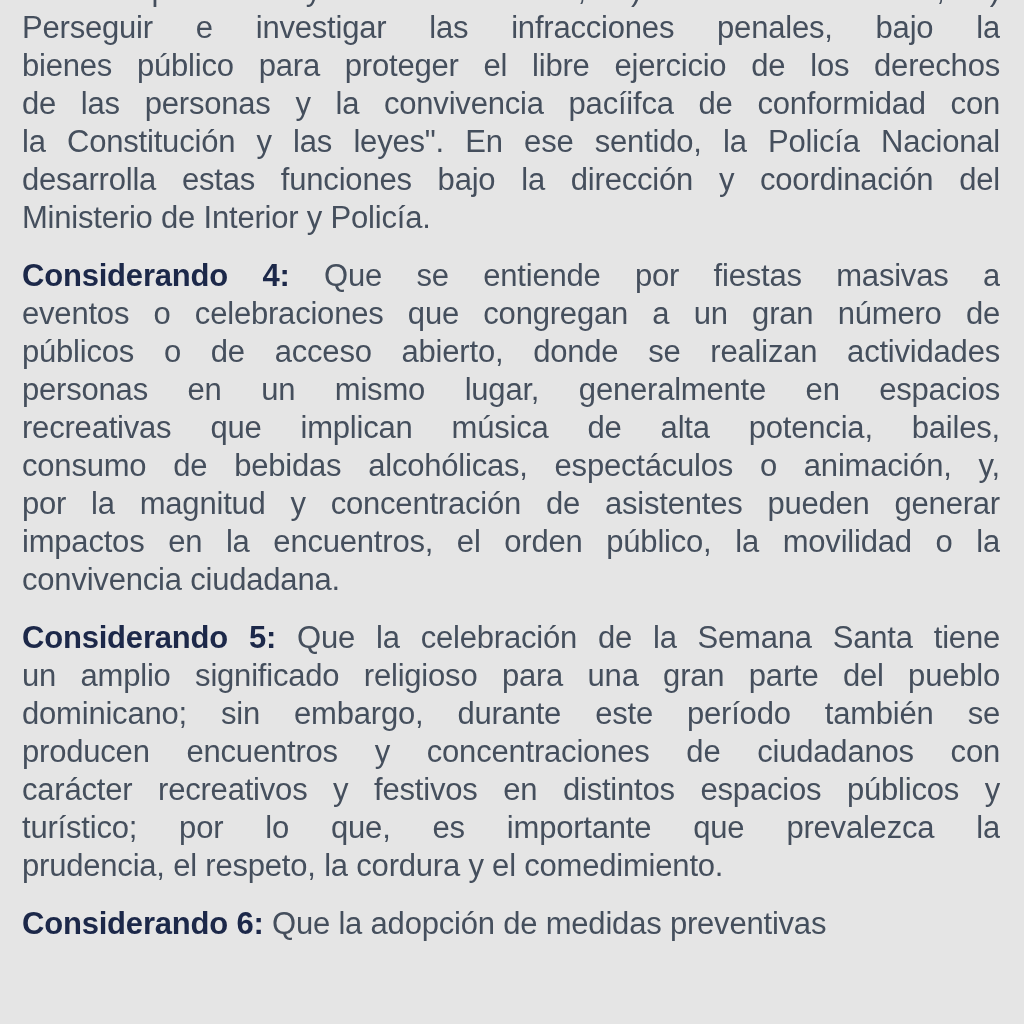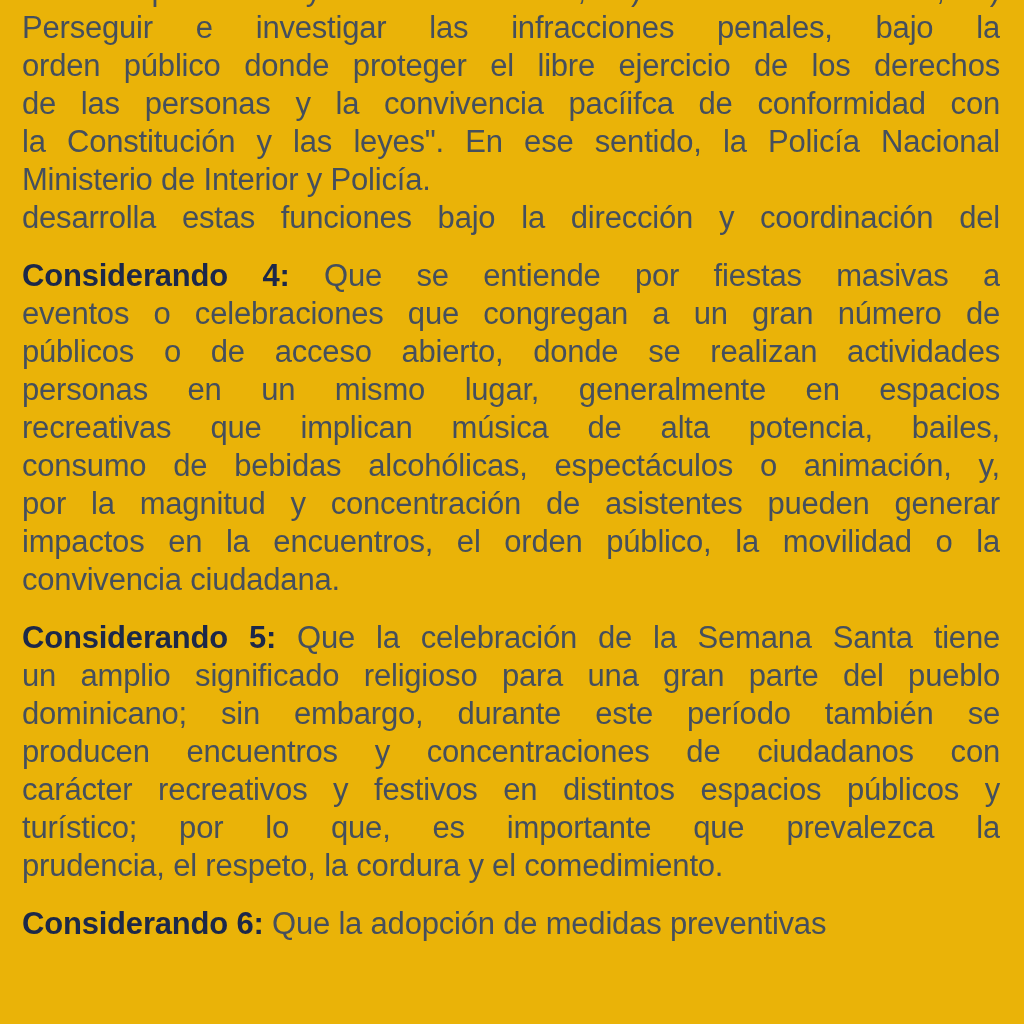--- a/index.html
+++ b/index.html
@@ -8,21 +8,21 @@
     padding: 0;
     width: 1024px;
     height: 1024px;
     overflow: hidden;
     background: #ffffff;
   }
   .page {
     position: relative;
     width: 1024px;
     height: 1024px;
-    background: #eab308;
+    background: #e5e5e5;
     font-family: "Liberation Sans", "DejaVu Sans", sans-serif;
     overflow: hidden;
   }
   .doc {
     position: absolute;
     left: 22px;
     right: 24px;
     top: 0;
     font-size: 31px;
     color: #454f5d;
@@ -53,25 +53,25 @@
   }
 </style>
 </head>
 <body>
 
 <div class="page">
   <div class="doc" style="color: rgb(69, 79, 93);">
       <div class="jline clipped">de las personas y de sus bienes; 2) Prevenir el delito; 3)</div>
       <div class="para">
         <div class="jline">Perseguir e investigar las infracciones penales, bajo la</div>
-        <div class="jline">orden público donde proteger el libre ejercicio de los derechos</div>
+        <div class="jline">bienes público para proteger el libre ejercicio de los derechos</div>
         <div class="jline">de las personas y la convivencia pacíifca de conformidad con</div>
         <div class="jline">la Constitución y las leyes". En ese sentido, la Policía Nacional</div>
+        <div class="jline">desarrolla estas funciones bajo la dirección y coordinación del</div>
         <div class="jline last">Ministerio de Interior y Policía.</div>
-        <div class="jline">desarrolla estas funciones bajo la dirección y coordinación del</div>
       </div>
       <div class="para">
         <div class="jline"><span class="plabel" style="color: rgb(28, 40, 73);">Considerando 4:</span> Que se entiende por fiestas masivas a</div>
         <div class="jline">eventos o celebraciones que congregan a un gran número de</div>
         <div class="jline">públicos o de acceso abierto, donde se realizan actividades</div>
         <div class="jline">personas en un mismo lugar, generalmente en espacios</div>
         <div class="jline">recreativas que implican música de alta potencia, bailes,</div>
         <div class="jline">consumo de bebidas alcohólicas, espectáculos o animación, y,</div>
         <div class="jline">por la magnitud y concentración de asistentes pueden generar</div>
         <div class="jline">impactos en la encuentros, el orden público, la movilidad o la</div>

